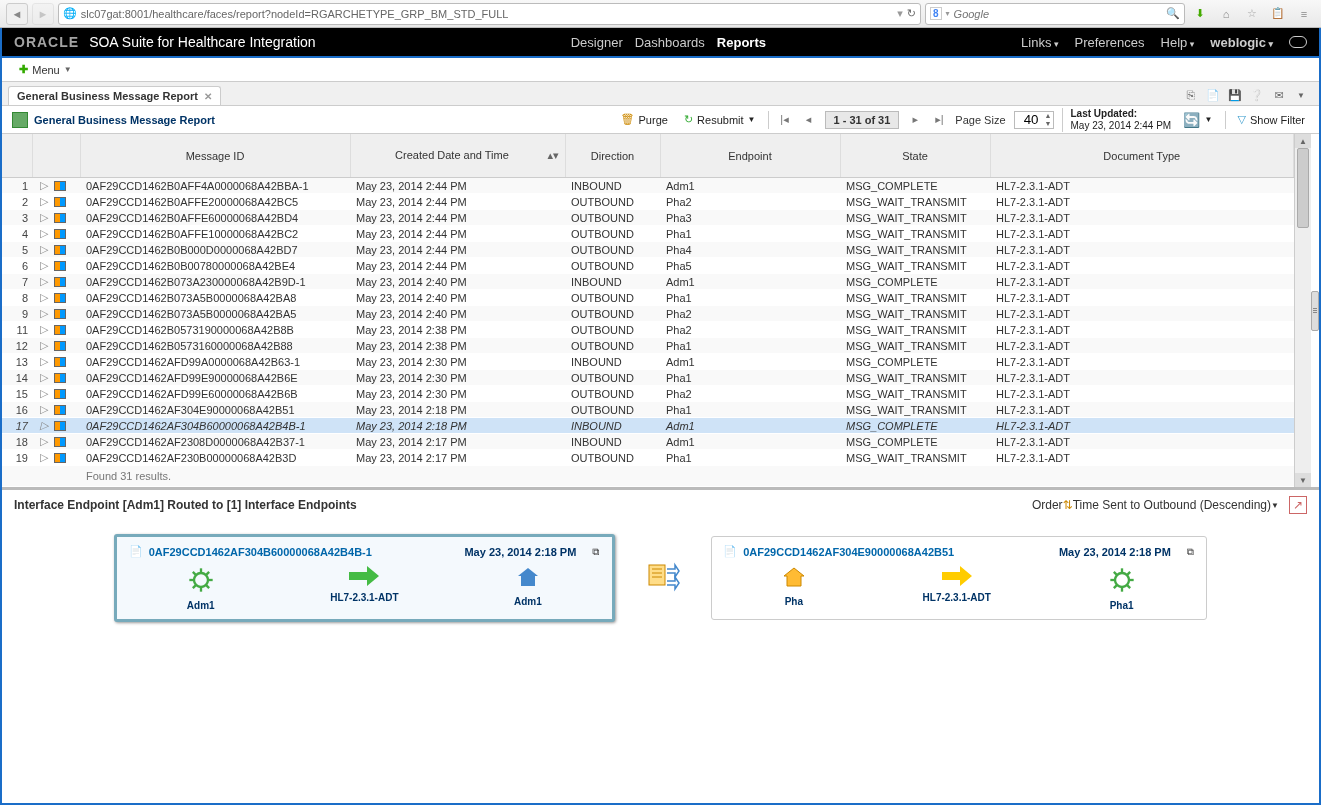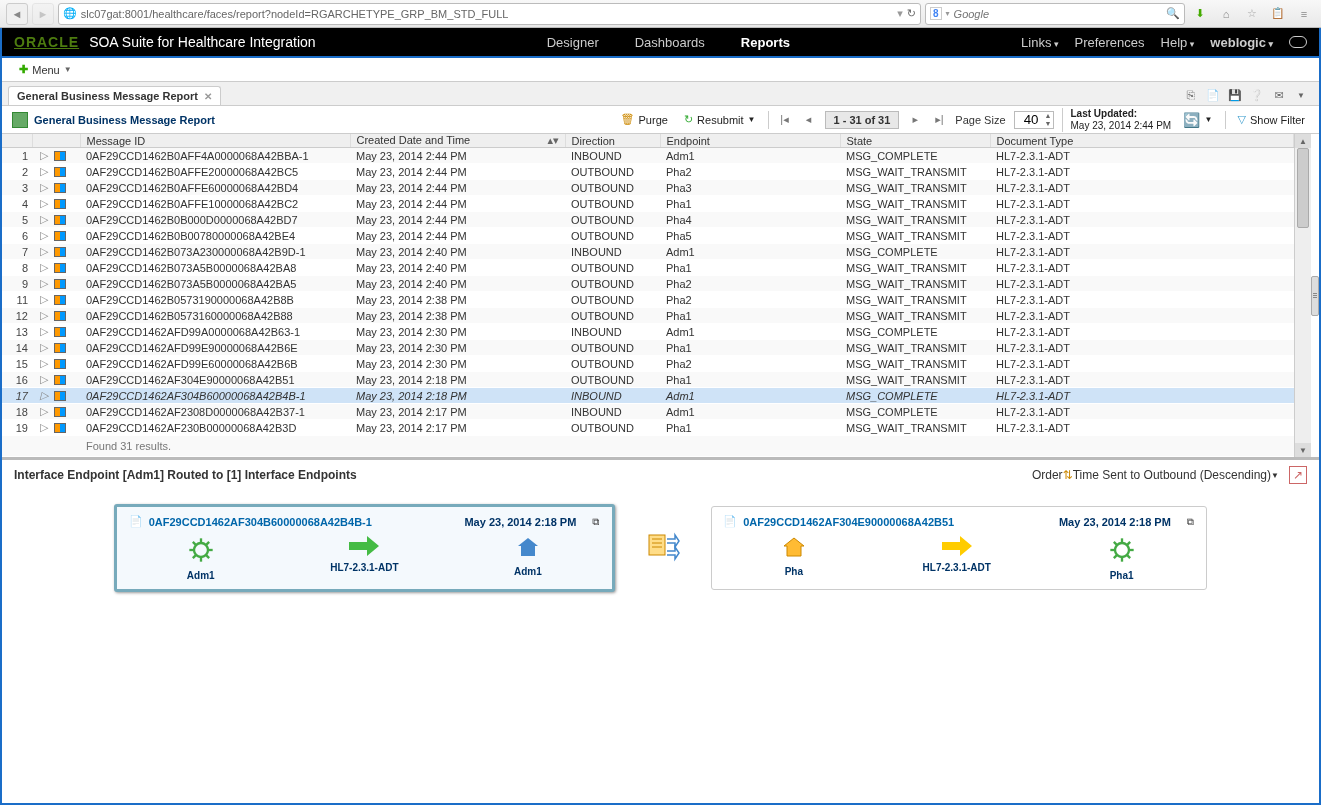--- a/index.html
+++ b/index.html
@@ -11,23 +11,23 @@
   .url-bar { flex: 1; height: 22px; border: 1px solid #bbb; border-radius: 3px; background: #fff; display:flex; align-items:center; padding: 0 4px; gap:4px; }
   .url-bar input { border:none; outline:none; flex:1; font-size:11px; color:#666; }
   .search-box { width: 260px; height: 22px; border: 1px solid #bbb; border-radius: 3px; background: #fff; display:flex; align-items:center; padding:0 4px; gap:4px; }
   .search-box input { border:none; outline:none; flex:1; font-size:11px; color:#999; font-style:italic; }
   .toolbar-icon { width:22px; height:22px; display:flex; align-items:center; justify-content:center; color:#888; }
   .toolbar-icon.green { color:#4a0; }
   .toolbar-icon.star { color:#aaa; }
   
   
   .app-header { height: 30px; background: #000; color:#fff; display:flex; align-items:center; padding:0 12px; gap:10px; border:2px solid #1a6dc8; border-top:none; }
-  .oracle-logo { color:#4d7c0f; font-weight:bold; font-size:14px; letter-spacing:1px;text-decoration:underline; }
+  .oracle-logo { color:#a3a3a3; font-weight:bold; font-size:14px; letter-spacing:1px; }
   .suite-title { color:#fff; font-size:14px; }
-  .top-nav { margin: 0 auto; display:flex; gap:36px; font-size:13px; }
+  .top-nav { margin: 0 auto; display:flex; gap:12px; font-size:13px; }
   .top-nav span { color:#ccc; cursor:pointer; }
   .top-nav .active { color:#fff; font-weight:bold; }
   .right-menu { display:flex; gap:16px; font-size:13px; color:#ccc; align-items:center; }
   .right-menu span { cursor:pointer; }
   .arrow-down::after { content:" ▾"; font-size:9px; }
   .speech-bubble { width:18px; height:12px; border:1.5px solid #ccc; border-radius:6px; position:relative; }
   
   
   .menu-bar { height: 24px; border-bottom: 1px solid #ccc; display:flex; align-items:center; padding:0 10px; background:#fff; }
   .menu-btn { display:flex; align-items:center; gap:4px; padding:2px 6px; border:1px solid transparent; border-radius:2px; cursor:pointer; }
@@ -50,21 +50,21 @@
   .nav-arrow { width:16px; height:16px; display:flex; align-items:center; justify-content:center; color:#777; cursor:pointer; }
   .page-size-input { width:40px; height:18px; border:1px solid #bbb; text-align:right; padding:0 14px 0 2px; position:relative; }
   .last-updated { font-size:10px; color:#222; border-left:1px solid #ccc; padding-left:8px; line-height:1.2; }
   .last-updated b { font-weight:bold; }
   .vbar { width:1px; height:18px; background:#ccc; }
   
   
   .table-wrap { display:flex; }
   .table-scroll { flex:1; }
   table { width:100%; border-collapse:collapse; font-size:11px; }
-  thead th { background:#efefef; border-bottom:1px solid #ccc; text-align:left; padding:0 6px; font-weight:normal; color:#333; border-right:1px solid #ddd; }
+  thead th { background:#efefef; border-bottom:1px solid #ccc; text-align:center; padding:15px 6px; font-weight:normal; color:#333; border-right:1px solid #ddd; }
   thead th.sorted { position:relative; }
   .sort-arrow { float:right; color:#666; }
   tbody td { padding:1px 6px; border-bottom:1px solid #fff; white-space:nowrap; }
   tbody tr:nth-child(odd) td { background:#f9f9f9; }
   tbody tr:nth-child(even) td { background:#fff; }
   tbody tr.selected td { background:#cfe3f7 !important;font-style:italic; }
   .rownum { text-align:right; color:#444; padding-right:4px; width:30px; }
   .expand-arrow { color:#888; padding:0 2px; cursor:pointer; }
   .row-icon { display:inline-block; width:12px; height:10px; background:linear-gradient(90deg,#f90 50%,#09f 50%); border:1px solid #666; margin-right:4px; vertical-align:middle; }
   .scrollbar { width:17px; background:#eee; border-left:1px solid #ccc; position:relative; }

